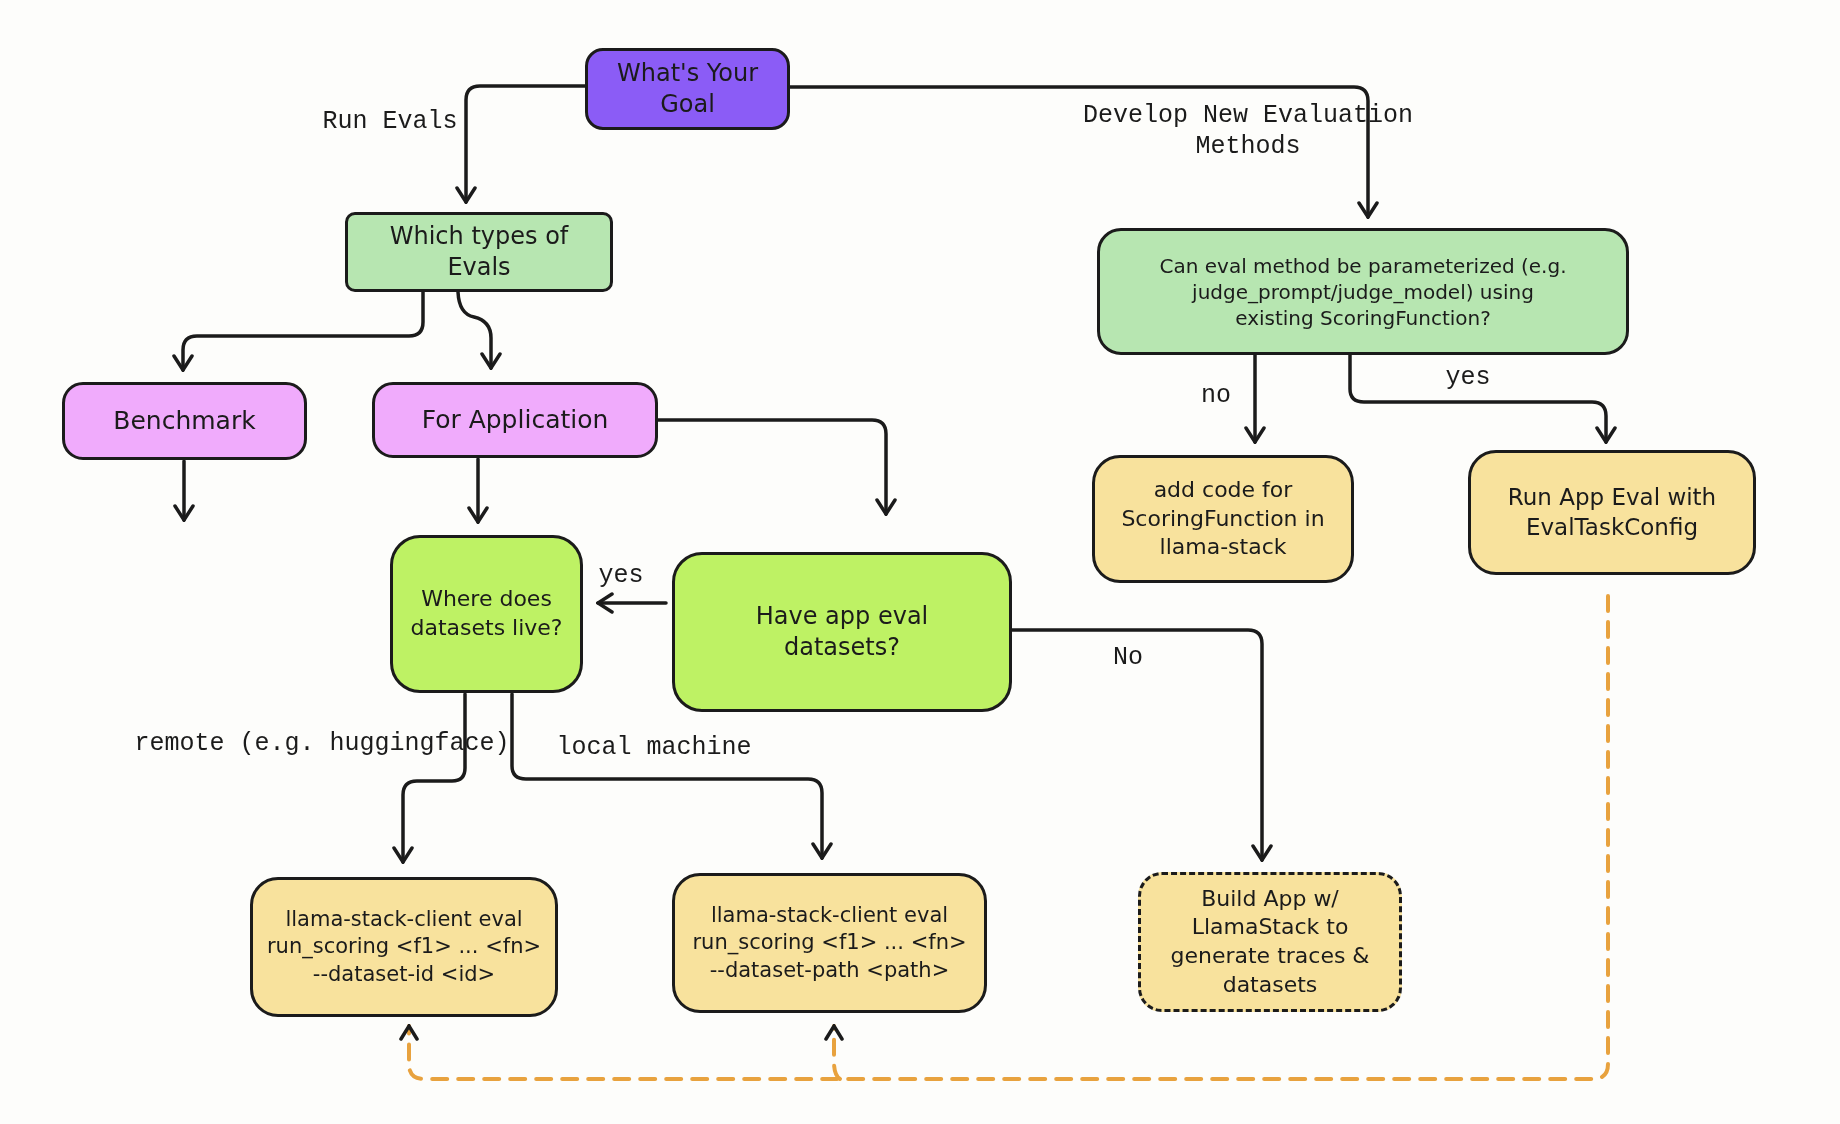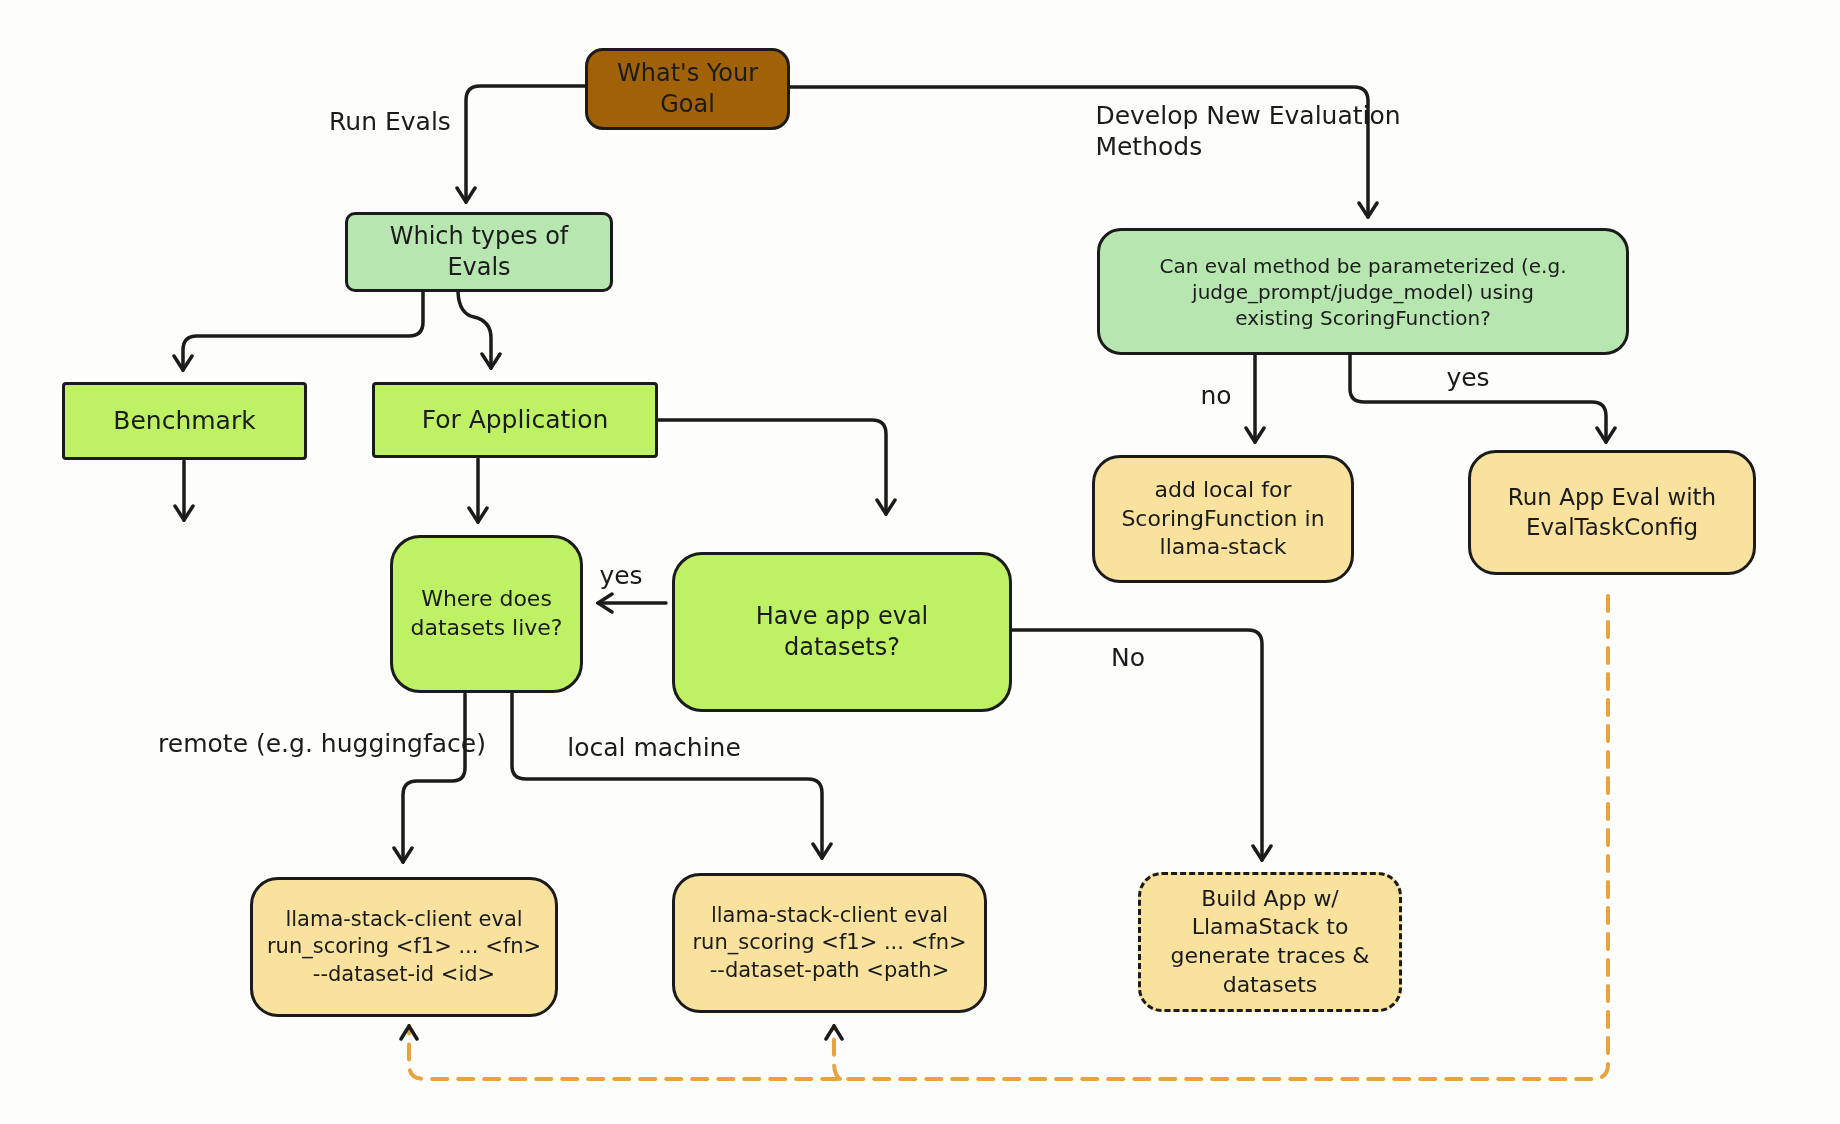--- a/index.html
+++ b/index.html
@@ -18,37 +18,39 @@
     position:absolute;
     border:3.5px solid #1b1b1b;
     display:flex;align-items:center;justify-content:center;
     text-align:center;
     box-sizing:border-box;
     padding:8px 12px;
     font-size:24px;
     line-height:1.3;
   }
   .node span{white-space:pre-line;}
-  .pink{background:#a16207;border-radius:18px;}
+  .pink{background:#8b5cf6;border-radius:18px;}
   .green{background:#b7e6b1;border-radius:10px;}
   .blue{background:#bef264;border-radius:30px;}
   .yellow{background:#f8e29d;border-radius:28px;}
-  .white{background:#bef264;border-radius:4px;}
+  .white{background:#f0abfc;border-radius:21px;}
   .dashed{border-style:dashed;border-radius:24px;}
   .f20{font-size:20px;}
   .f21{font-size:21px;}
   .f22{font-size:22px;}
   .f23{font-size:23px;}
   .f25{font-size:25px;}
   .elabel{
     position:absolute;
     transform:translateX(-50%);
     font-size:25px;
     line-height:1.25;
+    text-align:center;
     white-space:pre-line;
+    font-family:Liberation Mono, monospace;
   }
 </style>
 </head>
 <body>
 
 <div class="canvas">
 
   <svg class="edges" xmlns="http://www.w3.org/2000/svg">
     <defs>
       <marker id="ah-black" viewBox="-16 -12 18 24" refX="0" refY="0" markerWidth="18" markerHeight="24" orient="auto" markerUnits="userSpaceOnUse">
@@ -106,21 +108,21 @@
 datasets?</span>
   </div>
 
   <div class="node green f20" style="left:1097px;top:228px;width:532px;height:127px;border-radius:24px">
     <span>Can eval method be parameterized (e.g.
 judge_prompt/judge_model) using
 existing ScoringFunction?</span>
   </div>
 
   <div class="node yellow f22" style="left:1092px;top:455px;width:262px;height:128px">
-    <span>add local for
+    <span>add code for
 ScoringFunction in
 llama-stack</span>
   </div>
 
   <div class="node yellow f23" style="left:1468px;top:450px;width:288px;height:125px">
     <span>Run App Eval with
 EvalTaskConfig</span>
   </div>
 
   <div class="node yellow f21" style="left:250px;top:877px;width:308px;height:140px">

